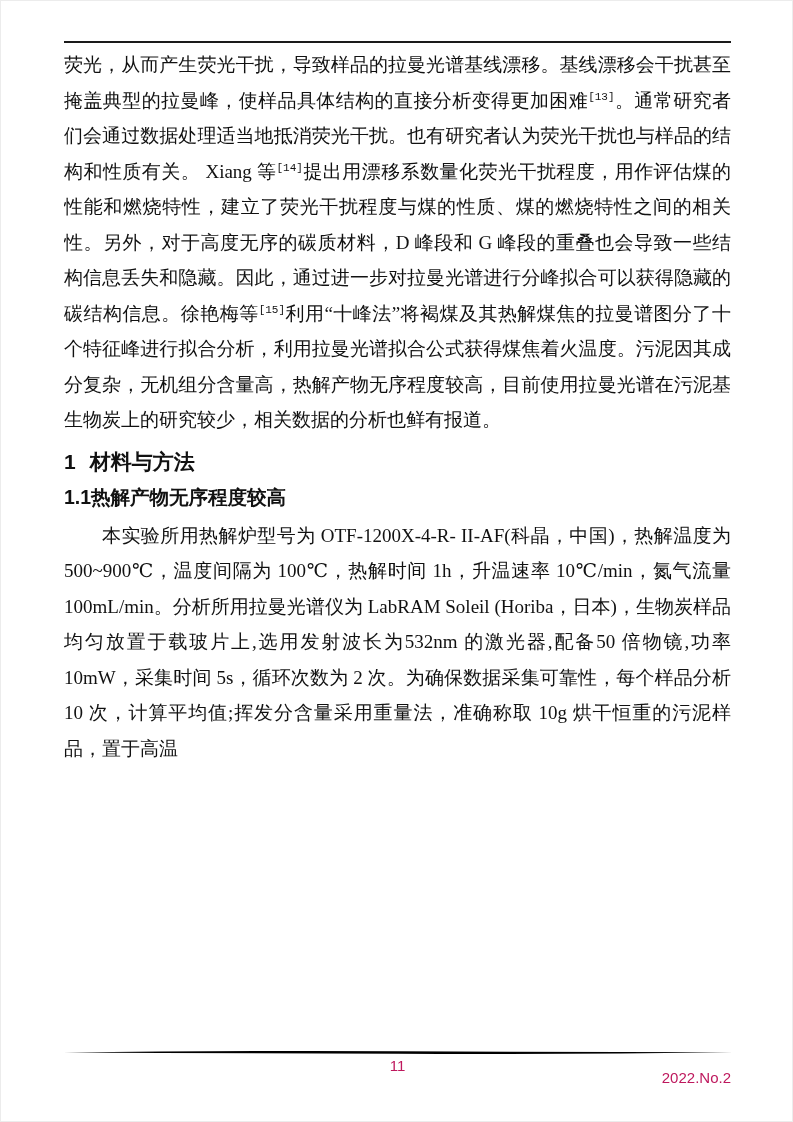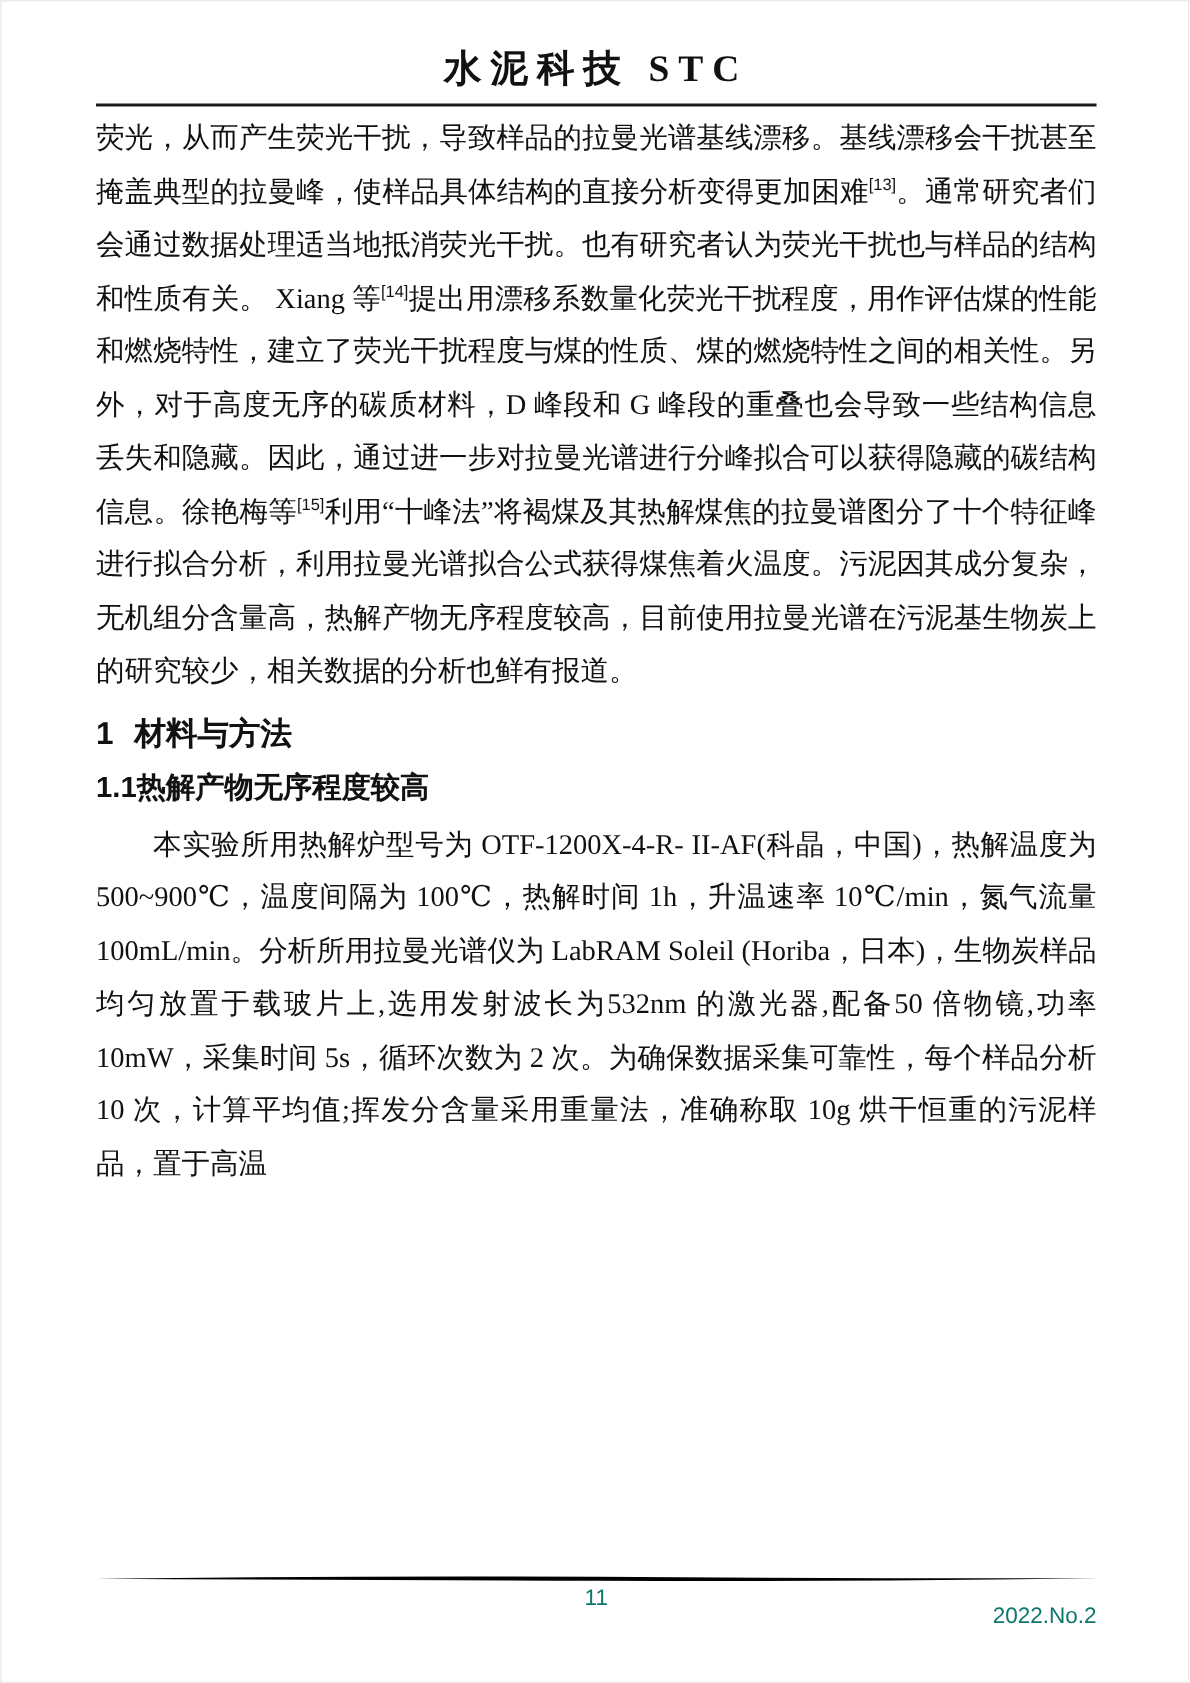--- a/index.html
+++ b/index.html
@@ -43,21 +43,21 @@
     font-size: 19px;
     line-height: 35.5px;
     text-align: justify;
   }
   p.para { margin: 0; }
   p.indent { text-indent: 2em; }
   sup.cite {
     font-size: 11px;
     line-height: 0;
     vertical-align: super;
-    font-family: Liberation Sans, sans-serif;
+    font-family: Liberation Mono, monospace;
   }
   .h-level1 {
     margin: 9px 0 5px 0;
     font-size: 21px;
     line-height: 30px;
     font-weight: bold;
     font-family: "Liberation Sans", "DejaVu Sans", sans-serif;
     text-align: left;
   }
   .h-level1 .h-num { margin-right: 14px; }
@@ -75,41 +75,40 @@
     flex: 0 0 auto;
     padding-bottom: 42px;
   }
   .footer-rule { height: 5px; display: block; }
   .footer-row {
     position: relative;
     height: 22px;
     margin-top: 2px;
     font-size: 15px;
     font-family: "Liberation Sans", "DejaVu Sans", sans-serif;
-    color: #0f766e;
+    color: #be185d;
   }
   .page-number {
     position: absolute;
     left: 50%;
     transform: translateX(-50%);
     top: 0;
   }
   .issue-number {
     position: absolute;
     right: 0;
     top: 12px;
   }
 </style>
 </head>
 <body>
 
 <div class="page">
 
   <header class="page-header">
-    <div class="journal-title">水泥科技 STC</div>
     <div class="header-rule"></div>
   </header>
 
   <main class="page-body">
 
     <p class="para"><span>荧光，从而产生荧光干扰，导致样品的拉曼光谱基线漂移。基线漂移会干扰甚至掩盖典型的拉曼峰，使样品具体结构的直接分析变得更加困难</span><sup class="cite">[13]</sup><span>。通常研究者们会通过数据处理适当地抵消荧光干扰。也有研究者认为荧光干扰也与样品的结构和性质有关。 Xiang 等</span><sup class="cite">[14]</sup><span>提出用漂移系数量化荧光干扰程度，用作评估煤的性能和燃烧特性，建立了荧光干扰程度与煤的性质、煤的燃烧特性之间的相关性。另外，对于高度无序的碳质材料，D 峰段和 G 峰段的重叠也会导致一些结构信息丢失和隐藏。因此，通过进一步对拉曼光谱进行分峰拟合可以获得隐藏的碳结构信息。徐艳梅等</span><sup class="cite">[15]</sup><span>利用“十峰法”将褐煤及其热解煤焦的拉曼谱图分了十个特征峰进行拟合分析，利用拉曼光谱拟合公式获得煤焦着火温度。污泥因其成分复杂，无机组分含量高，热解产物无序程度较高，目前使用拉曼光谱在污泥基生物炭上的研究较少，相关数据的分析也鲜有报道。</span></p>
 
 
     <h2 class="h-level1"><span class="h-num">1</span><span>材料与方法</span></h2>
 

